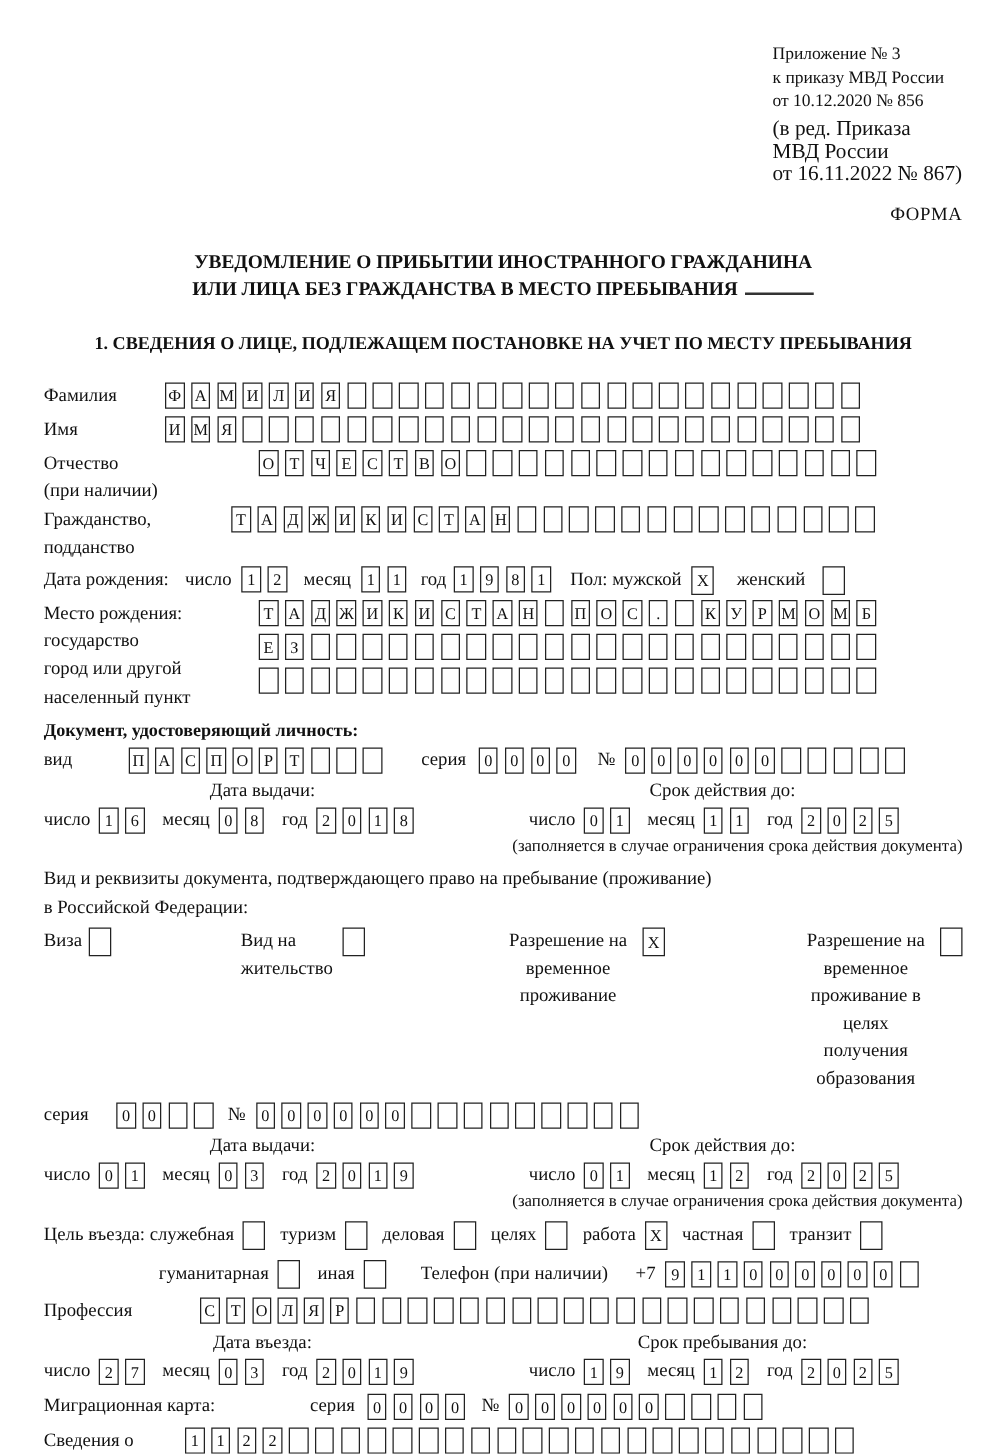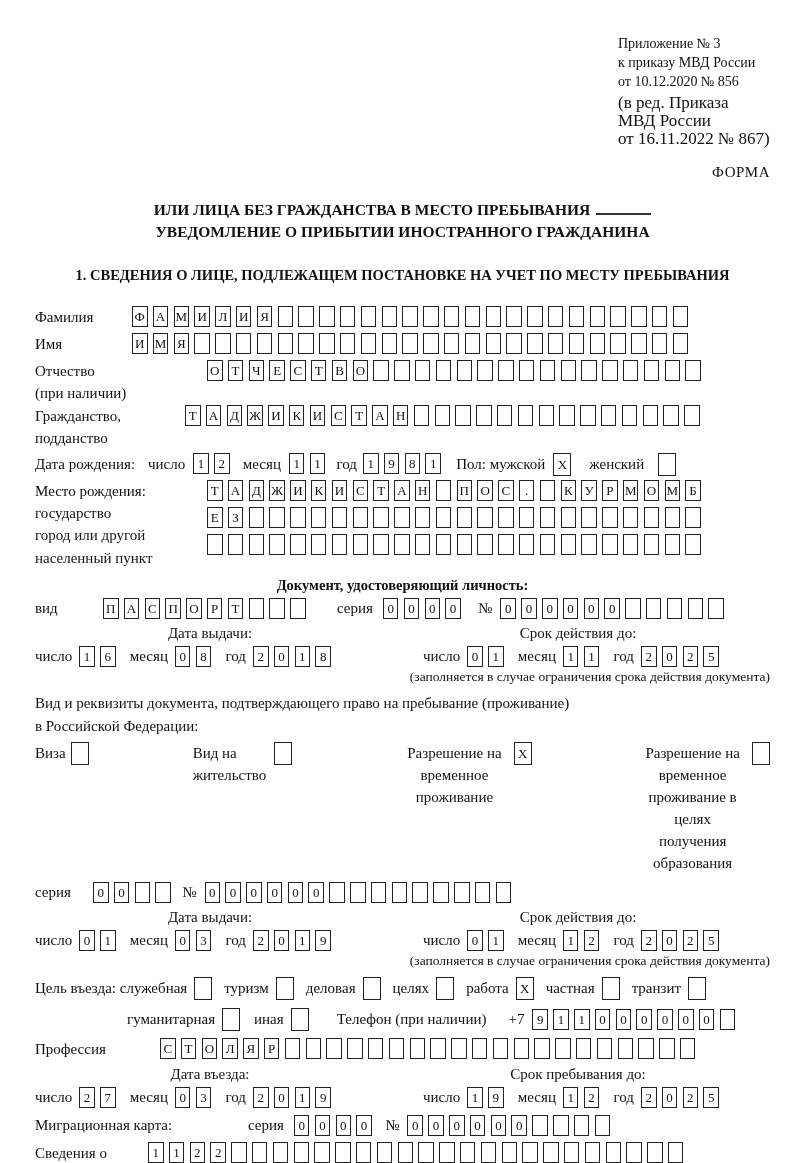--- a/index.html
+++ b/index.html
@@ -42,21 +42,21 @@
   
   .inline-row { display:flex; align-items:flex-start; margin-top:6px; }
   .il { line-height:22px; flex:none; }
 
   
   .stack { display:flex; flex-direction:column; }
   .stack .cells { margin-bottom:6px; }
   .stack .cells:last-child { margin-bottom:0; }
   .reps-stack .cells { margin-bottom:7px; }
 
-  .doc-header { text-align:center; font-weight:bold; font-size:14.5px; margin-top:8px; }
+  .doc-header { text-align:left; font-weight:bold; font-size:14.5px; margin-top:8px; }
 
   
   .dates { display:flex; margin-top:6px; }
   .dcol-l { width:388px; flex:none; }
   .dcol-r { flex:1; }
   .dg-title { font-size:15px; margin-bottom:3px; }
   .dcol-l .dg-title { width:350px; text-align:center; }
   .dcol-r .dg-title { width:310px; text-align:center; }
   .dg { display:flex; align-items:center; }
   .dg .dg-lbl { margin-right:7px; line-height:22px; }
@@ -109,22 +109,22 @@
     <div>от 10.12.2020 № 856</div>
   </div>
   <div class="annex-small">
     <div>(в ред. Приказа МВД России</div>
     <div>от 16.11.2022 № 867)</div>
   </div>
 
   <div class="forma">ФОРМА</div>
 
   <div class="title">
+    <div>УВЕДОМЛЕНИЕ О ПРИБЫТИИ ИНОСТРАННОГО ГРАЖДАНИНА</div>
     <div><span>ИЛИ ЛИЦА БЕЗ ГРАЖДАНСТВА В МЕСТО ПРЕБЫВАНИЯ</span><span class="title-underline"></span></div>
-    <div>УВЕДОМЛЕНИЕ О ПРИБЫТИИ ИНОСТРАННОГО ГРАЖДАНИНА</div>
   </div>
 
   <div class="section1">1. СВЕДЕНИЯ О ЛИЦЕ, ПОДЛЕЖАЩЕМ ПОСТАНОВКЕ НА УЧЕТ ПО МЕСТУ ПРЕБЫВАНИЯ</div>
 
   <div class="row r-surname">
     <span class="lbl w-name">Фамилия</span>
     <div class="cells">
         <span class="cell">Ф</span>
         <span class="cell">А</span>
         <span class="cell">М</span>

